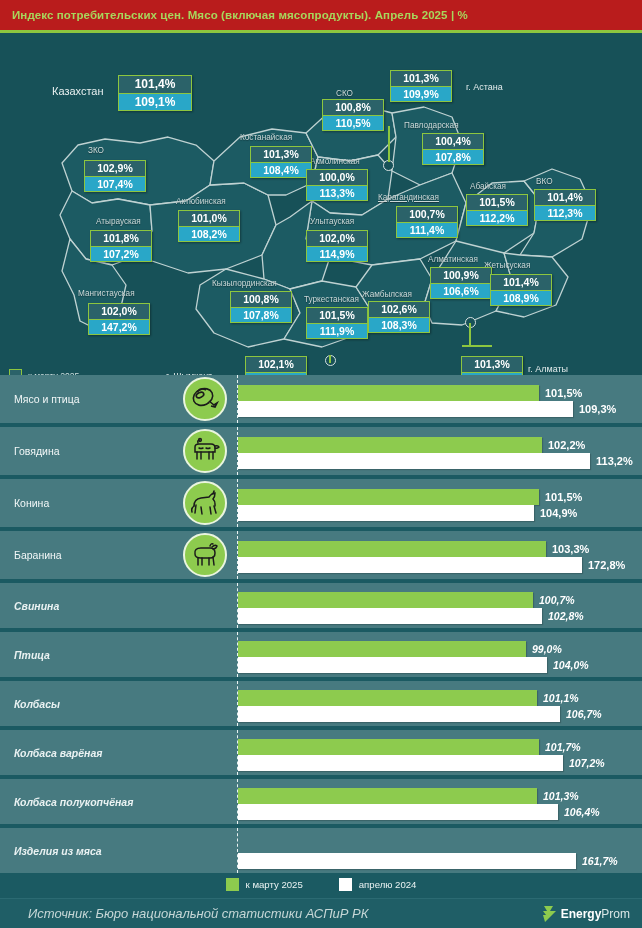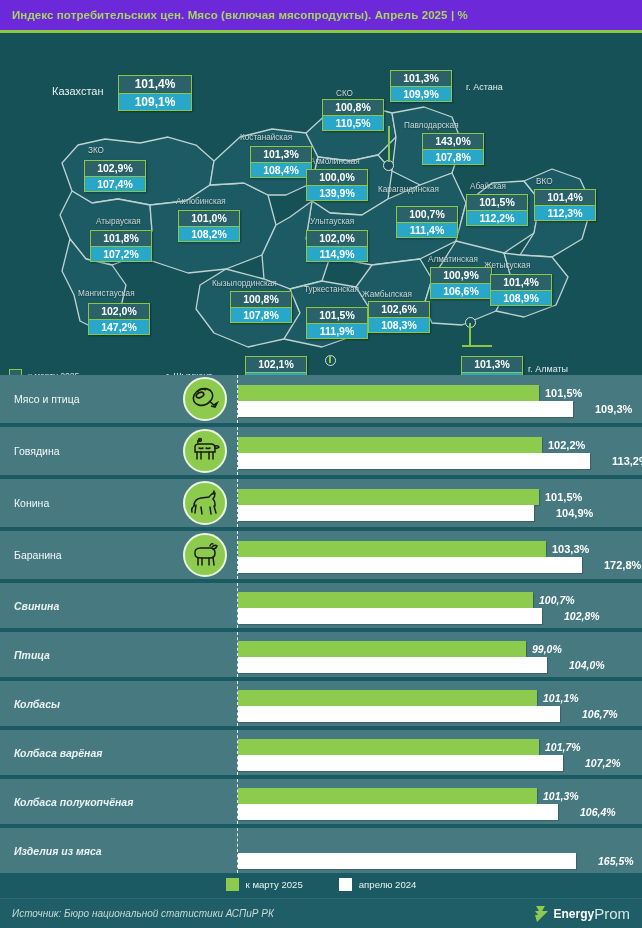--- a/index.html
+++ b/index.html
@@ -7,21 +7,21 @@
     width: 642px; height: 928px;
     background: #1B5A62;
     font-family: "Liberation Sans", sans-serif;
     overflow: hidden;
   }
   .page { position: relative; width: 642px; height: 928px; background: #1B5A62; }
 
   
   .header {
     position: absolute; left: 0; top: 0; width: 642px; height: 30px;
-    background: #6d28d9;
+    background: #b91c1c;
     display: flex; align-items: center; text-align: center;
   }
   .header-title {
     padding-left: 12px;
     color: #A8D65C; font-size: 11.5px; font-weight: bold;
     letter-spacing: .1px; white-space: nowrap;
   }
   .header-rule {
     position: absolute; left: 0; top: 30px; width: 642px; height: 3px;
     background: #8DC63F;
@@ -107,21 +107,21 @@
     display: flex; align-items: center; justify-content: center;
     overflow: hidden;
   }
 
   .bar-area {
     position: absolute; left: 237px; top: 0; right: 0; height: 100%;
     border-left: 1.5px dashed #E9F2F2;
   }
   .bar-line { position: absolute; left: 0; display: flex; align-items: center; }
   .bar-line.top { top: 21%; }
-  .bar-line.bot { top: 55%; gap: 16px; }
+  .bar-line.bot { top: 55%; }
   .brow.plain-row .bar-line.top { top: 20%; }
   .brow.plain-row .bar-line.bot { top: 55%; }
 
   .bar {
     height: 16px;
     box-shadow: 1px 1px 1px rgba(0,0,0,.18);
   }
   .bar.green { background: #8DCB4E; }
   .bar.white { background: #FFFFFF; }
 
@@ -142,27 +142,27 @@
   .bottom-legend .sw.white { background: #FFFFFF; }
   .bottom-legend .tx { color: #EAF3F3; font-size: 9.6px; white-space: nowrap; }
 
   
   .footer {
     position: absolute; left: 0; top: 898px; width: 642px; height: 30px;
     background: #1F5E66; border-top: 1px solid #2B6A72;
     display: flex; align-items: center; justify-content: space-between;
   }
   .footer .src {
-    padding-left: 12px; color: #C6D7D7; font-size: 10px;
+    padding-left: 28px; color: #C6D7D7; font-size: 13px;
     font-style: italic; white-space: nowrap;
   }
   .logo { display: flex; align-items: center; padding-right: 12px; }
   .logo .mark { margin-right: 4px; display: flex; }
   .logo .txt1 { color: #FFFFFF; font-size: 12px; font-weight: bold; }
-  .logo .txt2 { color: #D8E6E6; font-size: 15px; font-weight: normal; }
+  .logo .txt2 { color: #D8E6E6; font-size: 12px; font-weight: normal; }
 </style>
 </head>
 <body>
 
 <div class="page">
 
   <div class="header">
     <div class="header-title">Индекс потребительских цен. Мясо (включая мясопродукты). Апрель 2025 | %</div>
   </div>
   <div class="header-rule"></div>
@@ -216,26 +216,26 @@
 
     <div class="region-name" style="left:88px;  top:113px;">ЗКО</div>
     <div class="region-name" style="left:96px;  top:184px;">Атырауская</div>
     <div class="region-name" style="left:78px;  top:256px;">Мангистауская</div>
     <div class="region-name" style="left:176px; top:164px;">Актюбинская</div>
     <div class="region-name" style="left:240px; top:100px;">Костанайская</div>
     <div class="region-name" style="left:336px; top:56px;">СКО</div>
     <div class="region-name" style="left:310px; top:124px;">Акмолинская</div>
     <div class="city-name" style="left:450px; top:49px;margin-left:16px;">г. Астана</div>
     <div class="region-name" style="left:404px; top:88px;">Павлодарская</div>
-    <div class="region-name" style="left:378px; top:152px;">Карагандинская</div>
+    <div class="region-name" style="left:378px; top:160px;text-decoration:underline;">Карагандинская</div>
     <div class="region-name" style="left:310px; top:184px;">Улытауская</div>
     <div class="region-name" style="left:470px; top:149px;">Абайская</div>
     <div class="region-name" style="left:536px; top:144px;">ВКО</div>
     <div class="region-name" style="left:212px; top:246px;">Кызылординская</div>
-    <div class="region-name" style="left:304px; top:252px;">Туркестанская</div>
+    <div class="region-name" style="left:304px; top:262px;">Туркестанская</div>
     <div class="city-name" style="left:166px; top:338px;">г. Шымкент</div>
     <div class="region-name" style="left:362px; top:257px;">Жамбылская</div>
     <div class="region-name" style="left:428px; top:222px;">Алматинская</div>
     <div class="region-name" style="left:484px; top:228px;">Жетысуская</div>
     <div class="city-name" style="left:528px; top:331px;">г. Алматы</div>
 
     <div class="city-dot" style="left:383px; top:127px;"></div>
     <div class="city-dot" style="left:325px; top:322px;"></div>
     <div class="city-dot" style="left:465px; top:284px;"></div>
 
@@ -263,28 +263,28 @@
     <div class="vbox" style="left:250px; top:113px;">
       <span class="v1">101,3%</span>
       <span class="v2">108,4%</span>
     </div>
     <div class="vbox" style="left:322px; top:66px;">
       <span class="v1">100,8%</span>
       <span class="v2">110,5%</span>
     </div>
     <div class="vbox" style="left:306px; top:136px;">
       <span class="v1">100,0%</span>
-      <span class="v2">139,9%</span>
+      <span class="v2">113,3%</span>
     </div>
     <div class="vbox" style="left:390px; top:37px;">
       <span class="v1">101,3%</span>
       <span class="v2">109,9%</span>
     </div>
     <div class="vbox" style="left:422px; top:100px;">
-      <span class="v1">143,0%</span>
+      <span class="v1">100,4%</span>
       <span class="v2">107,8%</span>
     </div>
     <div class="vbox" style="left:396px; top:173px;">
       <span class="v1">100,7%</span>
       <span class="v2">111,4%</span>
     </div>
     <div class="vbox" style="left:306px; top:197px;">
       <span class="v1">102,0%</span>
       <span class="v2">114,9%</span>
     </div>
@@ -494,21 +494,21 @@
           <div class="bar-val">106,4%</div>
         </div>
       </div>
     </div>
 
     <div class="brow plain-row">
       <div class="label">Изделия из мяса</div>
       <div class="bar-area">
         <div class="bar-line bot">
           <div class="bar white" style="width:338px;"></div>
-          <div class="bar-val">165,5%</div>
+          <div class="bar-val">161,7%</div>
         </div>
       </div>
     </div>
   </div>
 
   <div class="bottom-legend">
     <div class="item">
       <span class="sw green"></span>
       <span class="tx">к марту 2025</span>
     </div>

